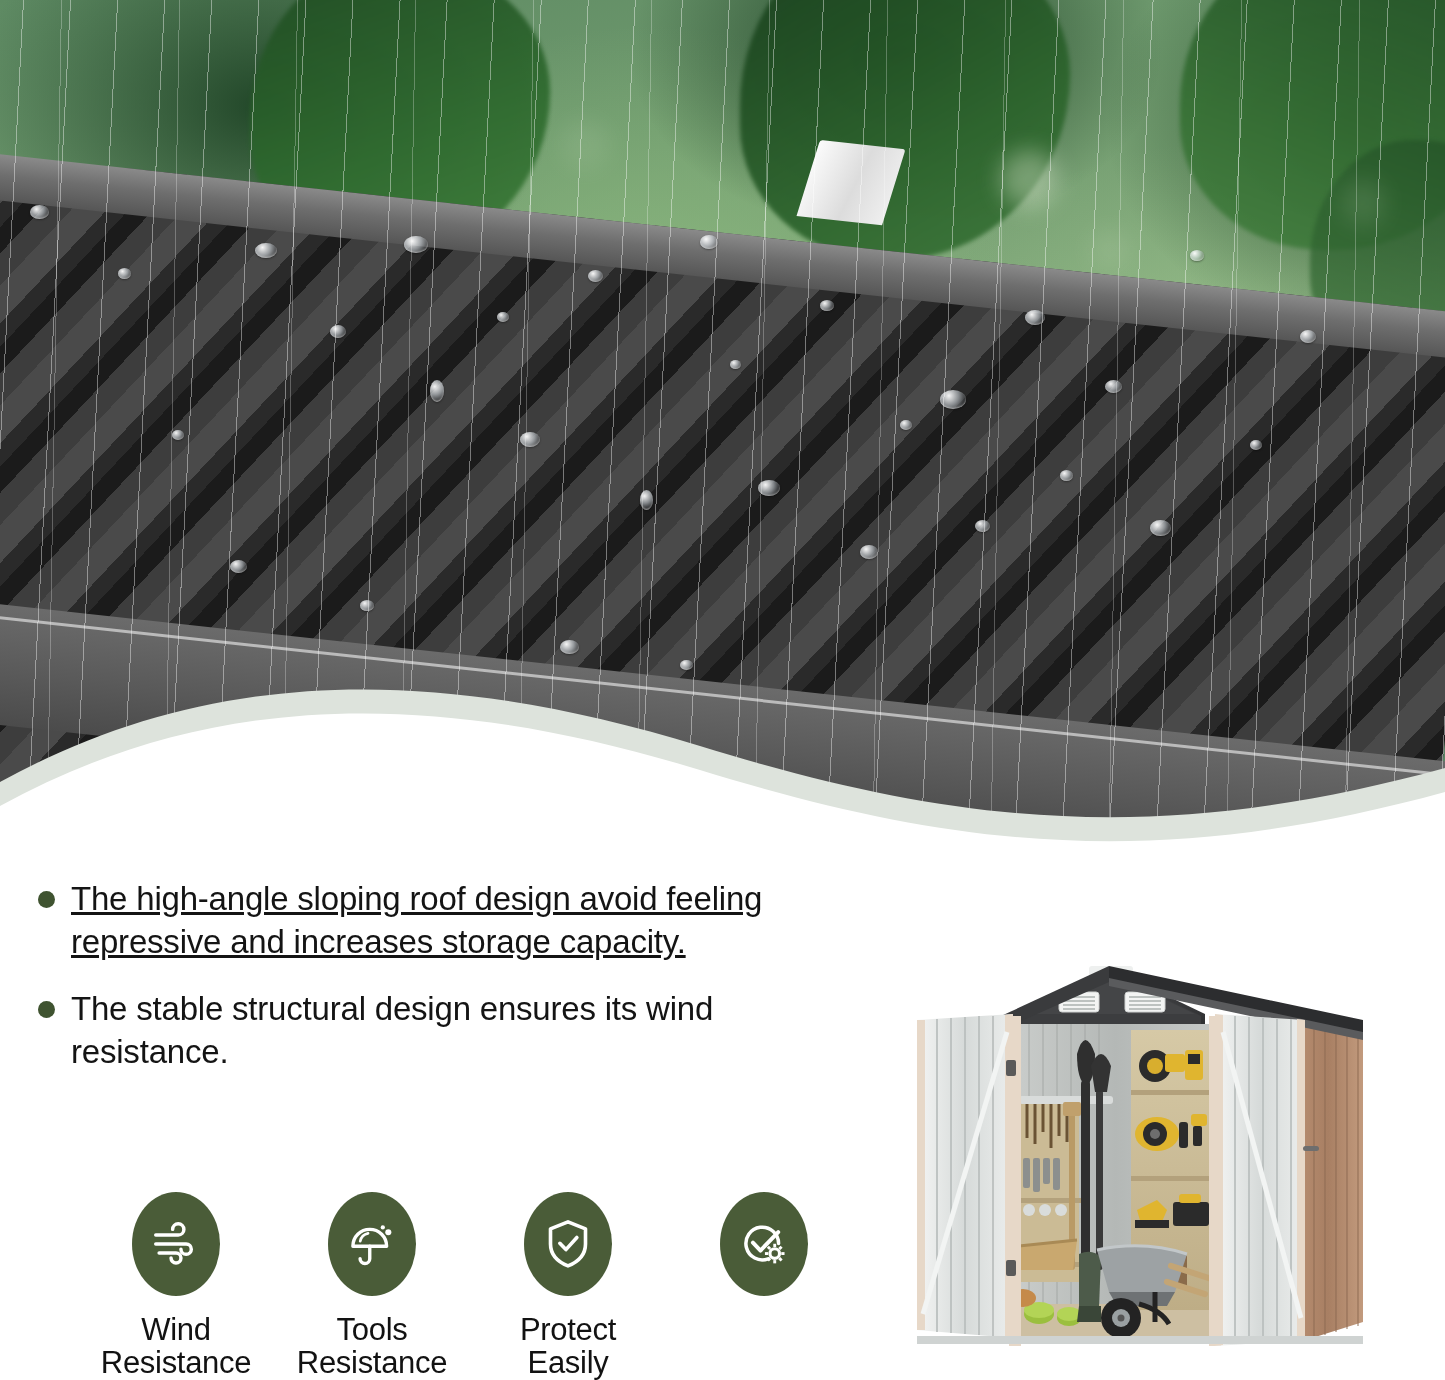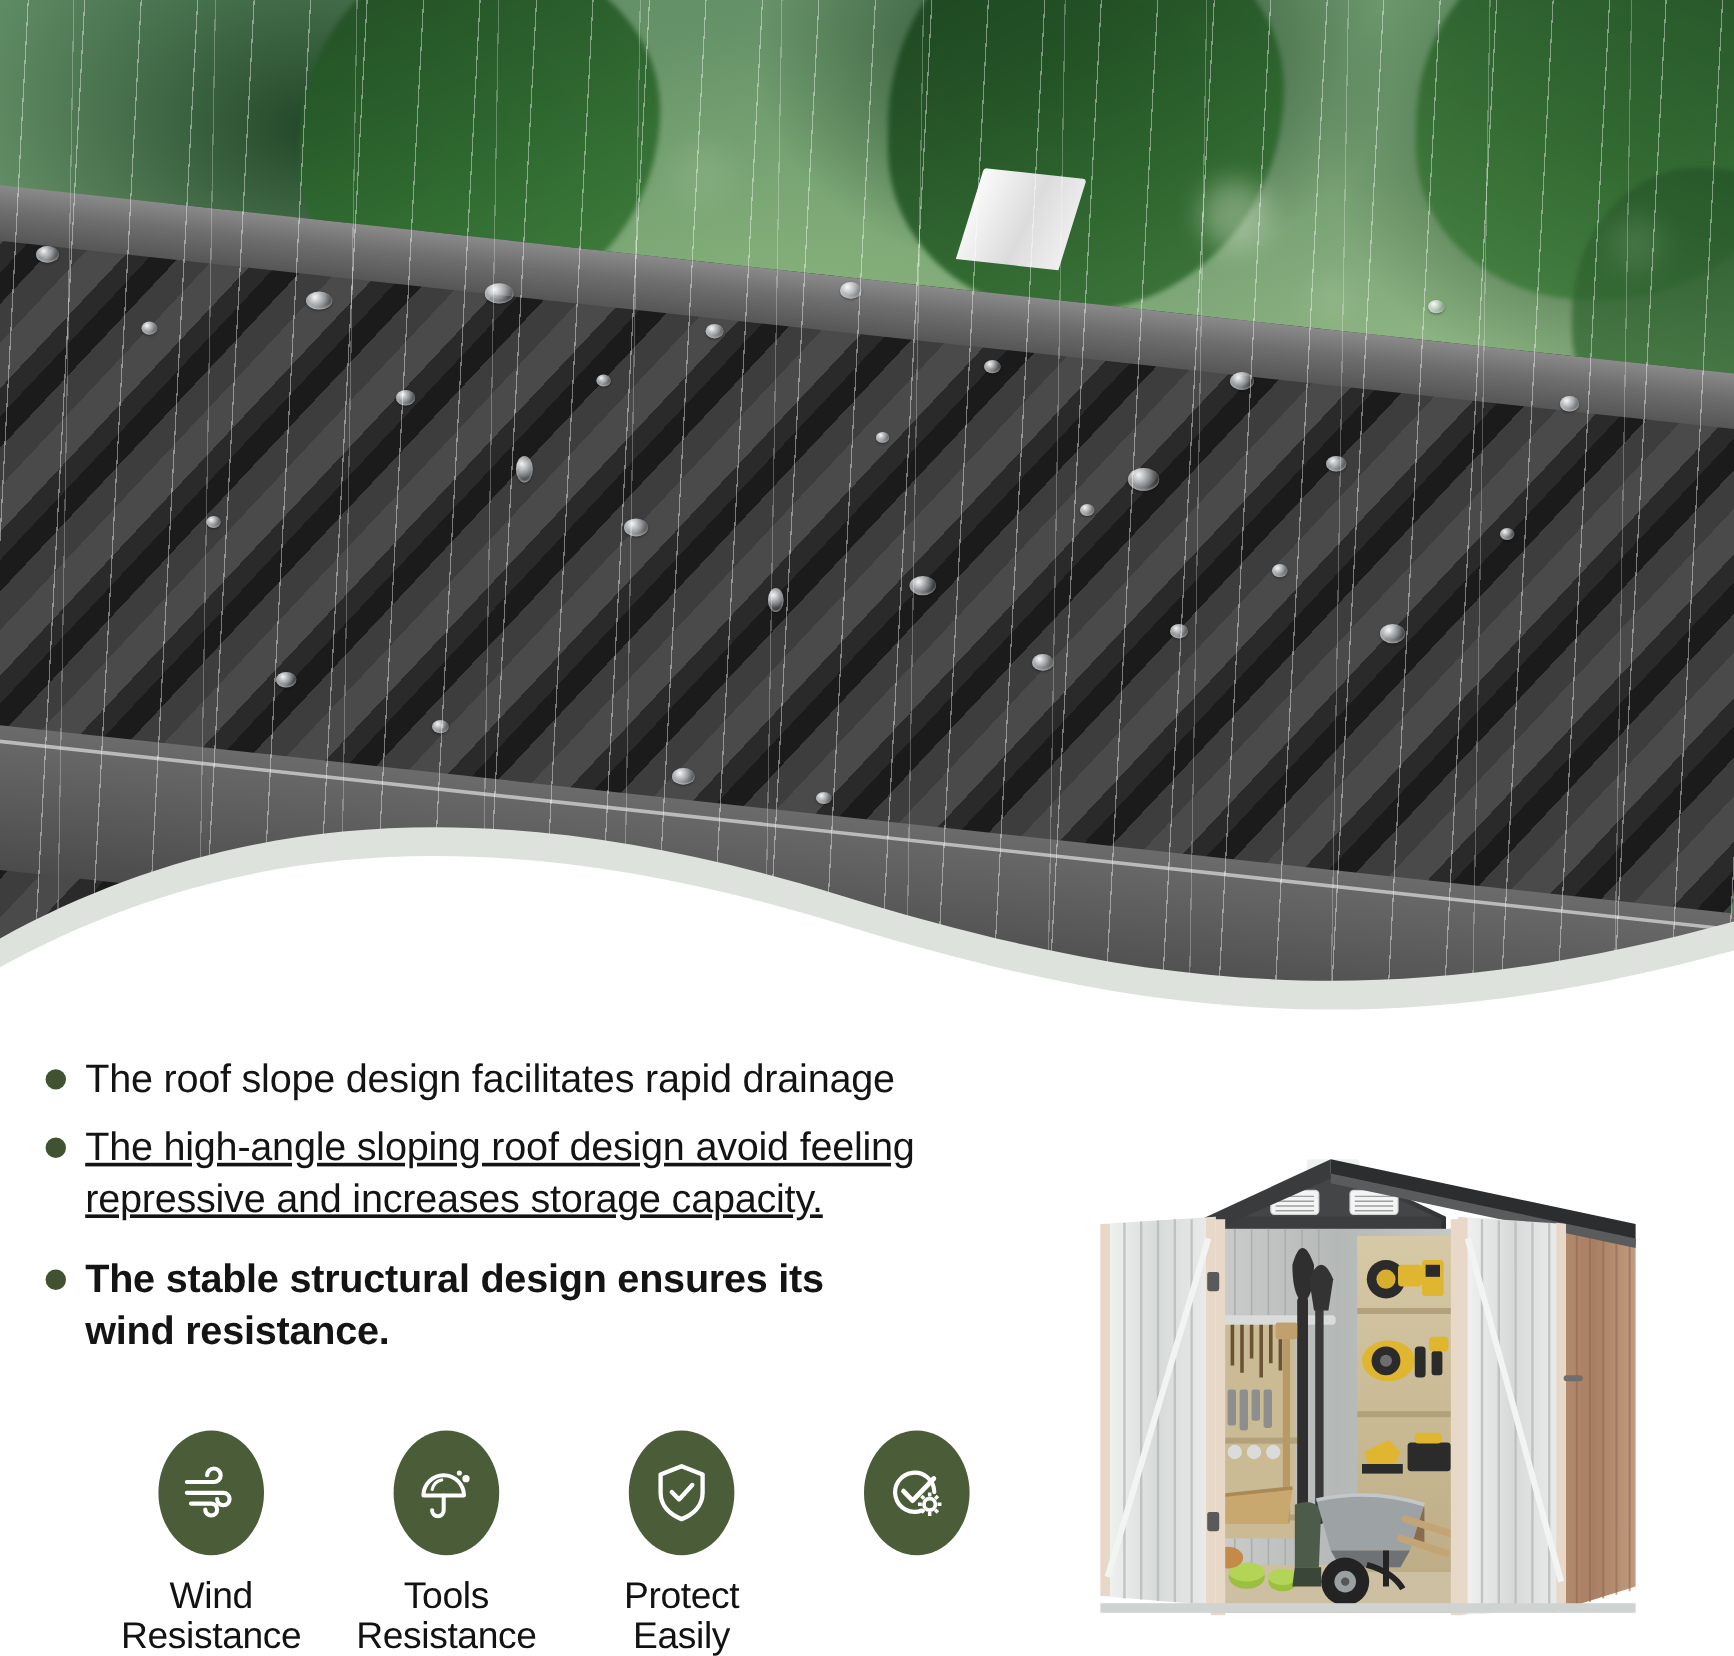--- a/index.html
+++ b/index.html
@@ -155,31 +155,27 @@
     <div class="rain"></div>
     <div class="rain2"></div>
 
     <svg class="wave" viewBox="0 0 1445 230" preserveAspectRatio="none">
       <path d="M0,132 C200,22 420,10 700,96 C960,176 1160,196 1445,118 L1445,230 L0,230 Z" fill="#dde3dc"></path>
       <path d="M0,156 C200,46 420,34 700,120 C960,200 1160,220 1445,142 L1445,230 L0,230 Z" fill="#ffffff"></path>
     </svg>
   </div>
 
   <div class="bullets">
-    <div class="bullet">
-      <span class="dot"></span>
-      <span class="btext">The roof slope design facilitates rapid drainage</span>
-    </div>
     <div class="bullet" style="margin-bottom:24px;">
       <span class="dot"></span>
       <span class="btext" style="max-width:820px;display:inline-block;text-decoration:underline;">The high-angle sloping roof design avoid feeling repressive and increases storage capacity.</span>
     </div>
     <div class="bullet">
       <span class="dot"></span>
-      <span class="btext" style="max-width:660px;display:inline-block;font-weight:bold;">The stable structural design ensures its wind resistance.</span>
+      <span class="btext" style="max-width:660px;display:inline-block;">The stable structural design ensures its wind resistance.</span>
     </div>
   </div>
 
   <div class="features">
 
     <div class="feature">
       <div class="fcircle">
         <svg width="54" height="54" viewBox="0 0 48 48" fill="none" stroke="#ffffff" stroke-width="3.1" stroke-linecap="round" stroke-linejoin="round">
           <path d="M6 16 H26 a5 5 0 1 0 -5 -5"></path>
           <path d="M6 24 H33 a4.6 4.6 0 1 1 -4.6 4.6"></path>

